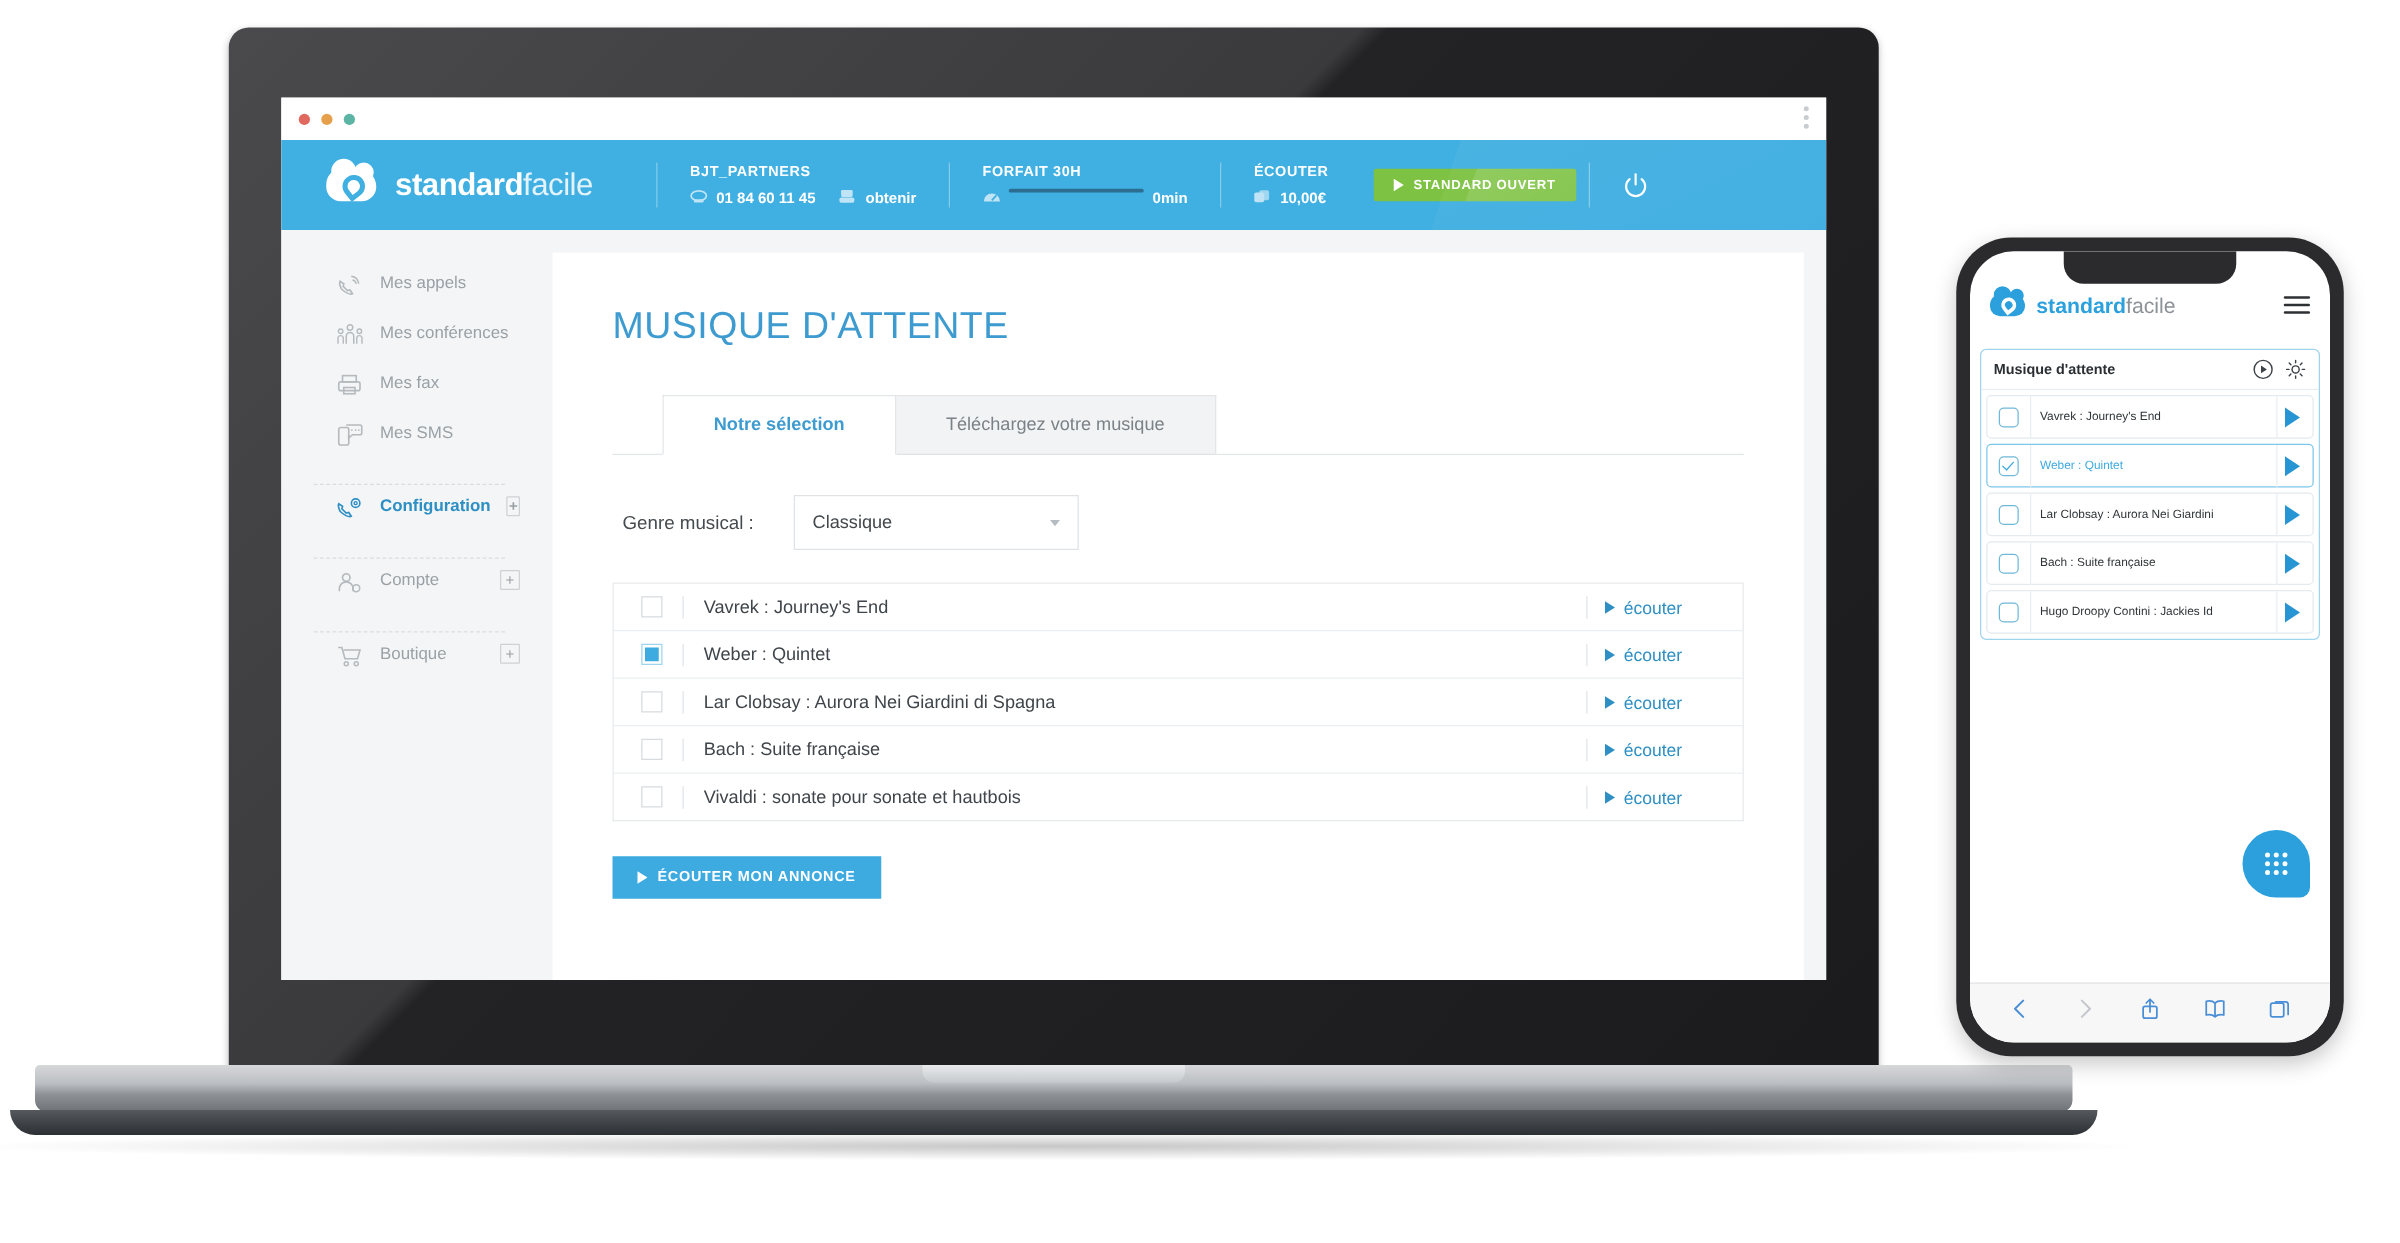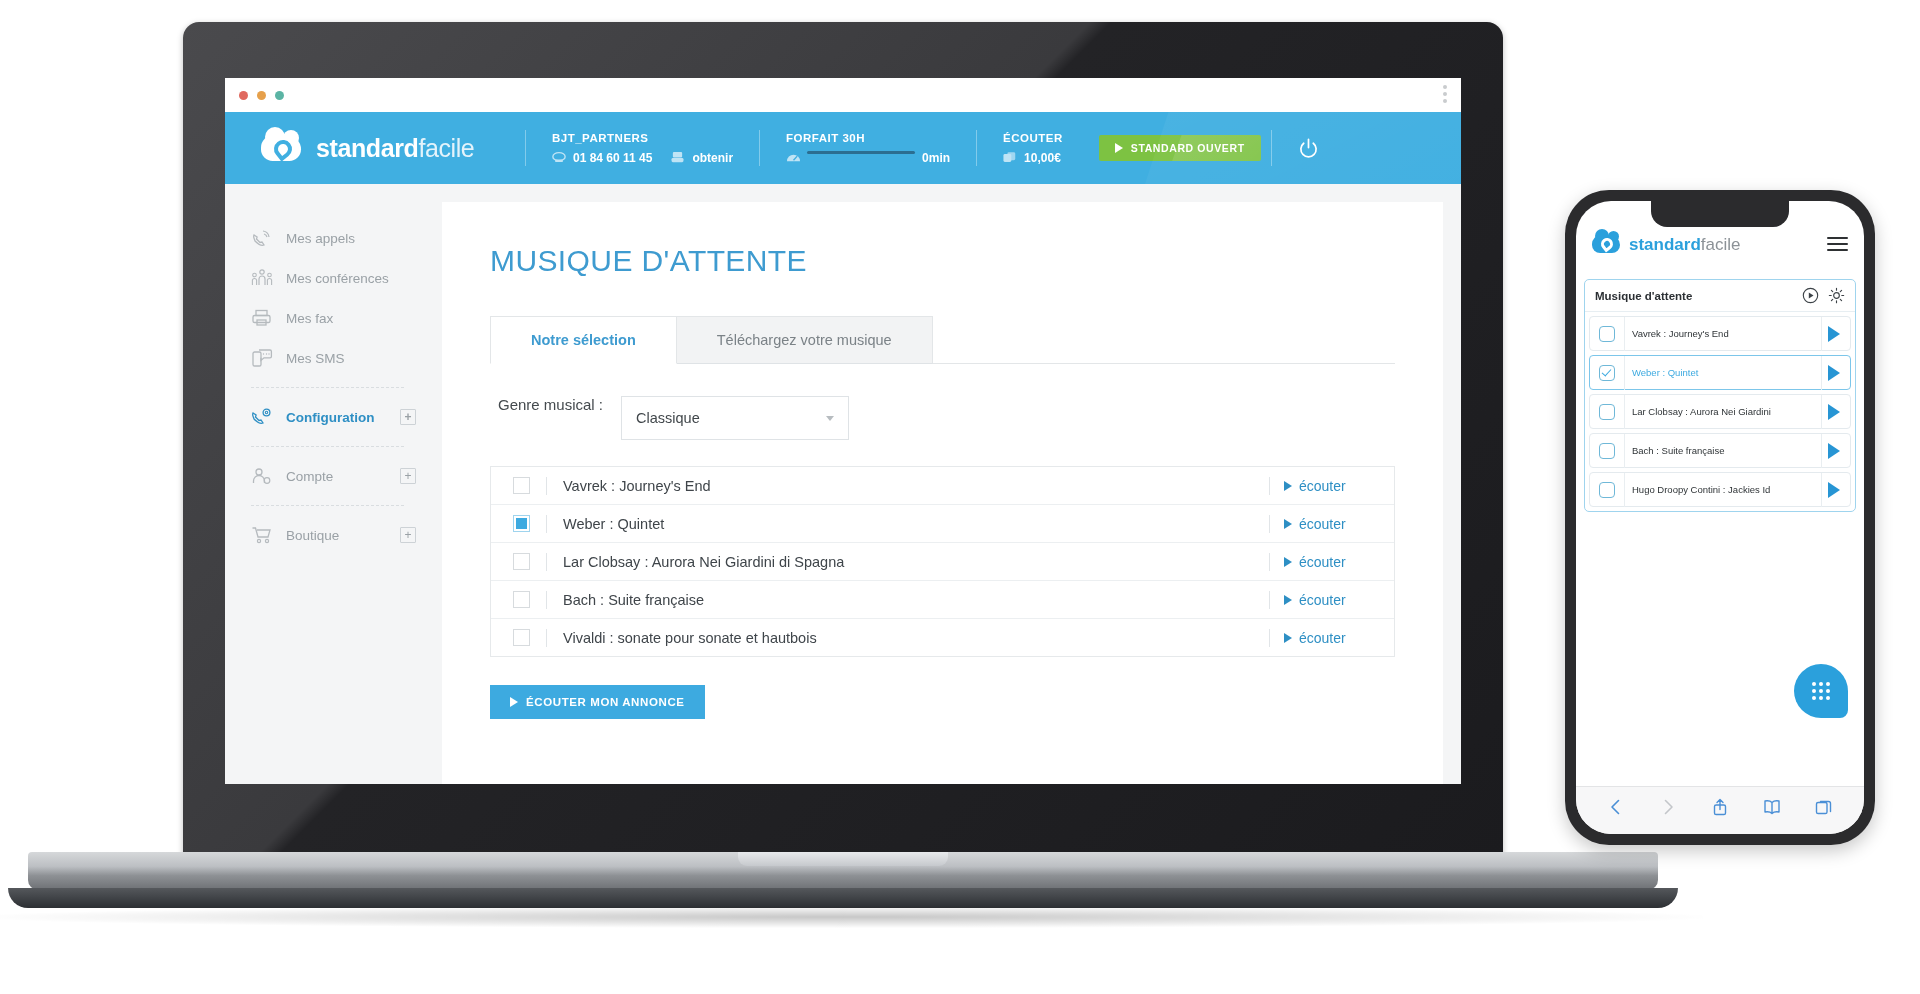--- a/index.html
+++ b/index.html
@@ -109,22 +109,22 @@
     transform: rotate(20deg);
   }
   .tri { width: 0; height: 0; border-style: solid; border-width: 5px 0 5px 8px;
          border-color: transparent transparent transparent #fff; }
   .power-ico { width: 21px; height: 21px; }
 
   
   .app-body { display: flex; height: 600px; background: #f4f5f6; }
   .sidebar { width: 205px; padding: 34px 0 0 0; }
   .nav-item {
-    display: flex; align-items: center; gap: 13px;
-    height: 40px; padding: 0 14px 0 26px; color: #9aa1a6; font-size: 13.5px; cursor: pointer;
+    display: flex; align-items: flex-start; gap: 13px;
+    height: 40px; padding: 0 14px 0 44px; color: #9aa1a6; font-size: 13.5px; cursor: pointer;
   }
   .nav-item .lbl { flex: 1; }
   .nav-item.active { color: #2e8fc4; font-weight: 700; }
   .nav-ico { width: 22px; height: 20px; flex: 0 0 22px; color: #b5babe; }
   .nav-item.active .nav-ico { color: #2e8fc4; }
   .plus-box {
     width: 16px; height: 16px; border: 1px solid #cdd2d6; color: #9aa1a6;
     font-size: 12px; line-height: 14px; text-align: center; border-radius: 1px; cursor: pointer;
   }
   .nav-sep { height: 1px; margin: 9px 26px; border-top: 1px dashed #d9dde0; }
@@ -133,26 +133,26 @@
   .card { background: #fff; min-height: 582px; padding: 42px 48px 0 48px; }
   .page-title { color: #3e9bd0; font-size: 30px; font-weight: 400; letter-spacing: .4px; }
 
   .tabs { display: flex; margin-top: 38px; position: relative; }
   .tab {
     padding: 15px 40px; font-size: 14.5px; cursor: pointer; border: 1px solid #e3e6e8;
     background: #f2f3f4; color: #7b8287; border-bottom-color: #dfe3e6;
   }
   .tab.active {
     background: #fff; color: #3e9bd0; font-weight: 700;
-    border-bottom-color: #fff; position: relative; z-index: 2;
+    border-bottom-color: #fff; position: relative; z-index: 2; margin-left: 40px;
   }
   .tab + .tab { margin-left: -1px; }
   .tabs-rule { height: 1px; background: #e3e6e8; margin-top: -1px; }
 
-  .filter-row { display: flex; gap: 18px; margin-top: 32px; padding-left: 8px;}
+  .filter-row { display: flex; align-items: center; gap: 32px; margin-top: 32px; padding-left: 8px;}
   .filter-label { font-size: 15px; color: #444a4e; }
   .select {
     width: 228px; height: 44px; border: 1px solid #dfe3e6; background: #fff;
     display: flex; align-items: center; padding: 0 14px; font-size: 14.5px; color: #41474b;
     cursor: pointer; position: relative;
   }
   .select .caret {
     position: absolute; right: 14px; top: 19px; width: 0; height: 0;
     border-style: solid; border-width: 5px 4px 0 4px;
     border-color: #b7bcc0 transparent transparent transparent;

